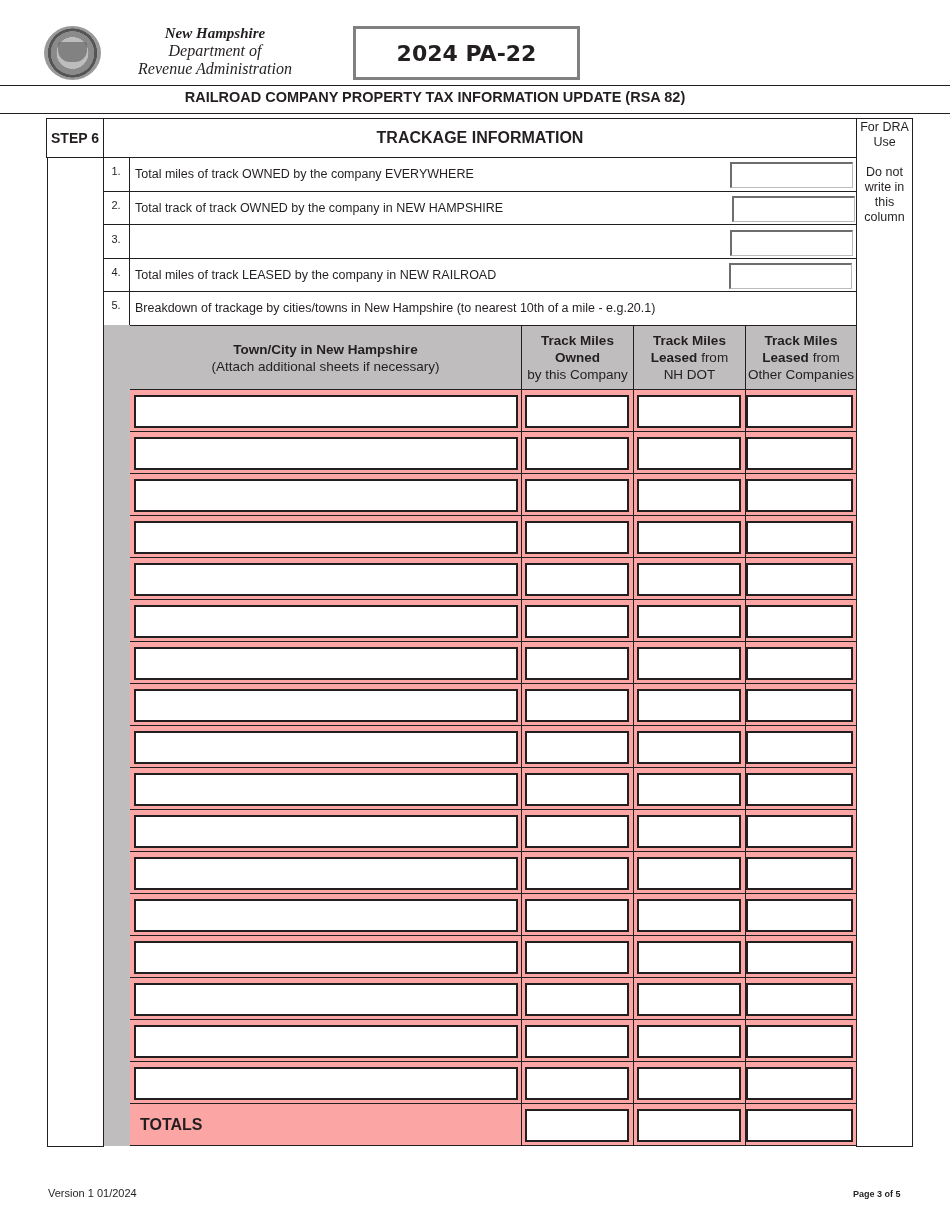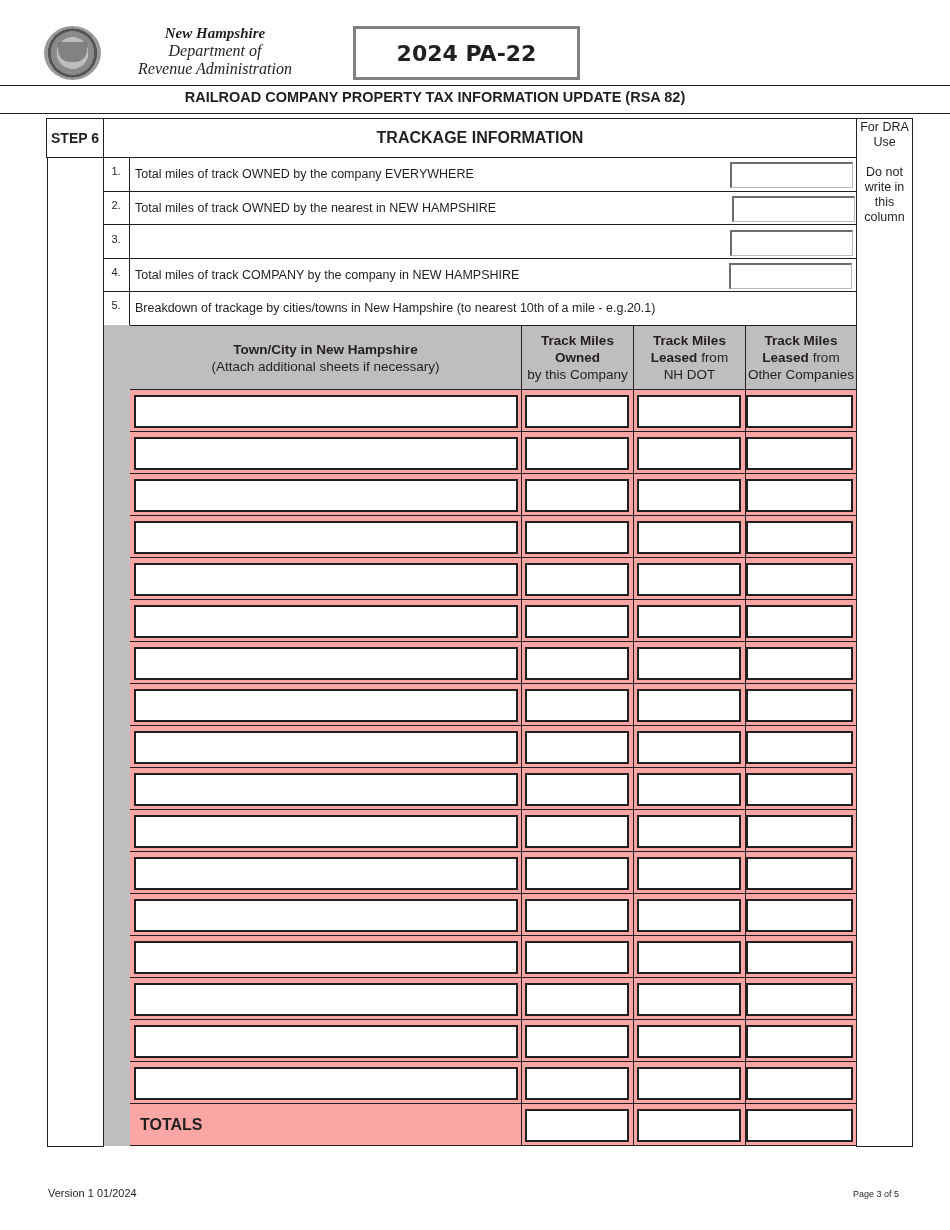--- a/index.html
+++ b/index.html
@@ -33,21 +33,21 @@
   
   .gray-strip { left: 104px; top: 325px; width: 27px; height: 821px; background: #bfbdbe; border-right: 1px solid #231f20; }
   .thead { top: 325px; height: 65px; background: #bfbdbe; border: 1px solid #231f20; border-left: none; text-align: center; font-size: 13.5px; line-height: 17px; display: flex; flex-direction: column; justify-content: center; }
   .thead b { font-weight: bold; }
   .datarow { left: 130px; width: 727px; height: 42px; background: #fca5a5; border-bottom: 1px solid #231f20; border-right: 1px solid #231f20; }
   .cell { position: absolute; top: 5px; height: 33px; background: #fff; border: 2px solid #231f20; }
   .vsep { position: absolute; top: 0; width: 1px; height: 100%; background: #231f20; }
   .totals-label { position: absolute; left: 10px; top: 0; height: 42px; display: flex; align-items: center; font-weight: bold; font-size: 16px; }
 
   .footer-left { left: 48px; top: 1187px; font-size: 11px; }
-  .footer-right { left: 853px; top: 1189px; font-size: 9px; }
+  .footer-right { left: 853px; top: 1189px; font-size: 9px; font-weight: bold; }
 </style>
 </head>
 <body>
 
 <div class="abs seal"></div>
 <div class="abs agency">
   <div class="l1" style="font-weight:bold;">New Hampshire</div>
   <div>Department of</div>
   <div>Revenue Administration</div>
 </div>
@@ -72,30 +72,30 @@
 </div>
 
 <div id="questions">
     <div class="abs qrow" style="top: 157px; height: 35px;">
       <div class="qnum">1.</div>
       <div class="qtext">Total miles of track OWNED by the company EVERYWHERE</div>
     </div>
     <div class="qinput" style="left: 730px; top: 162px;"></div>
     <div class="abs qrow" style="top: 191px; height: 34px;">
       <div class="qnum">2.</div>
-      <div class="qtext">Total miles of track OWNED by the nearest in NEW HAMPSHIRE</div>
+      <div class="qtext">Total track of track OWNED by the company in NEW HAMPSHIRE</div>
     </div>
     <div class="qinput" style="left: 732px; top: 196px;"></div>
     <div class="abs qrow" style="top: 225px; height: 34px;">
       <div class="qnum">3.</div>
     </div>
     <div class="qinput" style="left: 730px; top: 230px;"></div>
     <div class="abs qrow" style="top: 258px; height: 34px;">
       <div class="qnum">4.</div>
-      <div class="qtext">Total miles of track COMPANY by the company in NEW HAMPSHIRE</div>
+      <div class="qtext">Total miles of track LEASED by the company in NEW RAILROAD</div>
     </div>
     <div class="qinput" style="left: 729px; top: 263px;"></div>
     <div class="abs qrow" style="top: 291px; height: 35px;">
       <div class="qnum">5.</div>
       <div class="qtext">Breakdown of trackage by cities/towns in New Hampshire (to nearest 10th of a mile - e.g.20.1)</div>
     </div>
   </div>
 
 <div class="abs gray-strip"></div>
 <div class="abs thead" style="left:130px;width:392px;">

